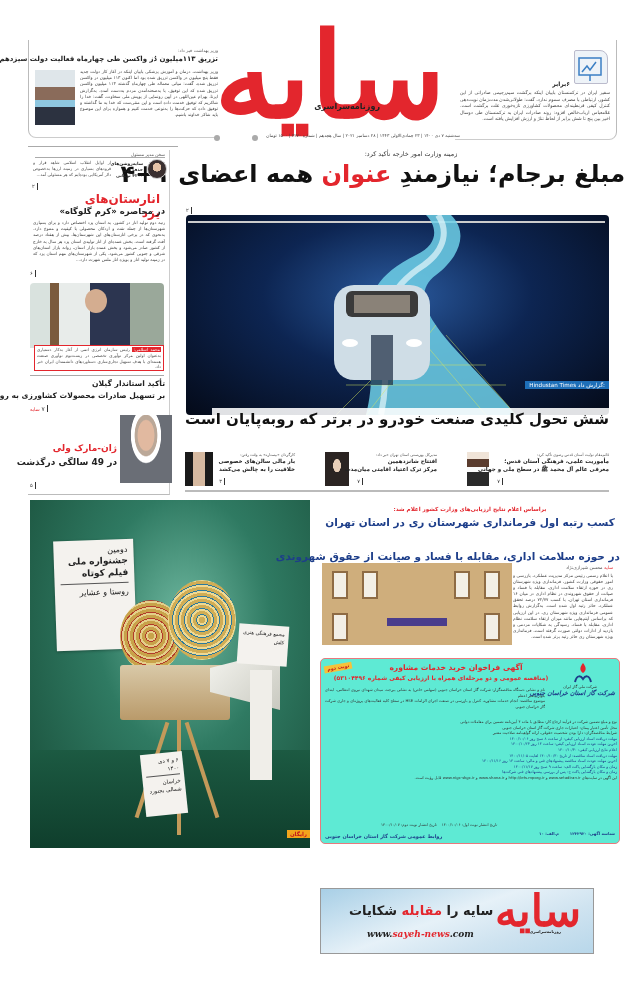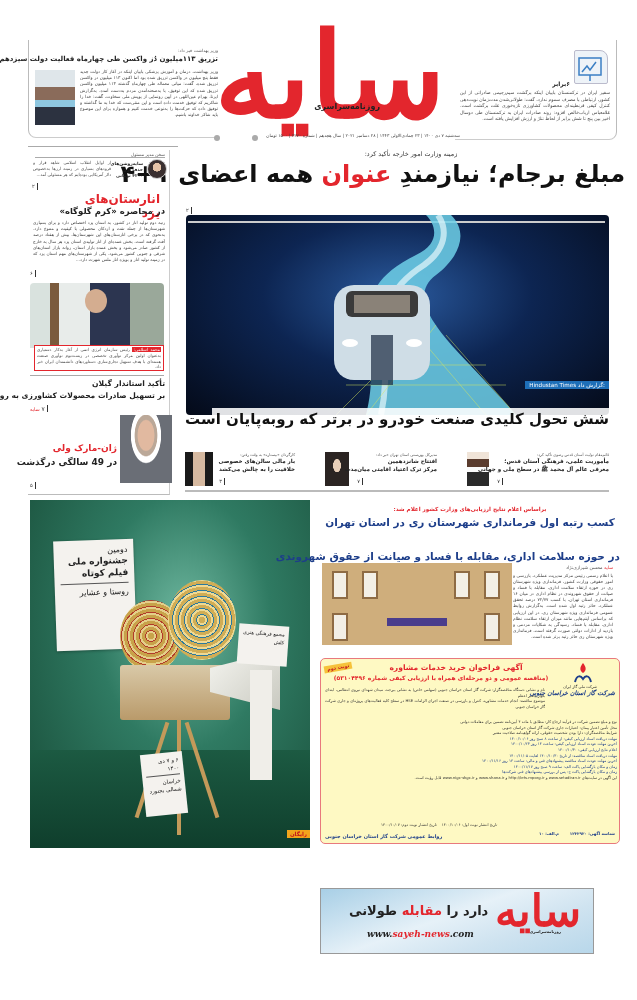--- a/index.html
+++ b/index.html
@@ -171,21 +171,21 @@
   <div class="abs" style="left:10px;top:50px;width:16px;height:28px;background:#f3efe6;border:2px solid #8e6b44"></div>
   <div class="abs" style="left:162px;top:50px;width:16px;height:28px;background:#f3efe6;border:2px solid #8e6b44"></div>
   <div class="abs" style="left:65px;top:55px;width:60px;height:8px;background:#4a3d8c;"></div>
 </div>
 <div class="abs" style="right:24px;top:565px;font-size:4.6px;color:#555;">
   <span class="red">سایه</span>
   <span>محسن شیرازی‌نژاد</span>
 </div>
 <div class="abs small" style="right:24px;top:573px;width:100px;font-size:4.4px;line-height:6.1px;height:74px;overflow:hidden;">با اعلام رسمی رئیس مرکز مدیریت عملکرد، بازرسی و امور حقوقی وزارت کشور، فرمانداری ویژه شهرستان ری در حوزه ارتقاء سلامت اداری، مقابله با فساد و صیانت از حقوق شهروندی در نظام اداری در میان ۱۶ فرمانداری استان تهران، با کسب ۷۲/۷۷ درصد تحقق عملکرد، حائز رتبه اول شده است. به‌گزارش روابط عمومی فرمانداری ویژه شهرستان ری، در این ارزیابی که براساس آیتم‌هایی مانند میزان ارتقاء سلامت نظام اداری، مقابله با فساد، رسیدگی به شکایات مردمی و بازدید از ادارات دولتی صورت گرفته است، فرمانداری ویژه شهرستان ری حائز رتبه برتر شده است.</div>
 
-<div class="abs" style="left:320px;top:658px;width:300px;height:186px;border:1.6px solid #e8797d;border-radius:5px;background:#fef9c3;overflow:hidden;">
+<div class="abs" style="left:320px;top:658px;width:300px;height:186px;border:1.6px solid #e8797d;border-radius:5px;background:#5eead4;overflow:hidden;">
   <div class="abs bold" style="left:3px;top:5px;background:#f6c23a;color:#c4161c;font-size:4.8px;padding:1px 3px;transform:rotate(-10deg);">نوبت دوم</div>
   <div class="abs bold red" style="left:40px;top:4px;width:190px;text-align:center;font-size:7.6px;">آگهی فراخوان خرید خدمات مشاوره</div>
   <div class="abs bold red" style="left:10px;top:15px;width:220px;text-align:center;font-size:6px;white-space:nowrap;">(مناقصه عمومی و دو مرحله‌ای همراه با ارزیابی کیفی شماره ۵۳۱۰۴۴۹۶)</div>
   <div class="abs" style="right:26px;top:3px;width:20px;height:22px;">
     <svg width="20" height="22" viewBox="0 0 20 22">
         <path d="M10 1 C14 6 13 9 10 11 C7 9 6 6 10 1Z" fill="#e3262d"></path>
         <path d="M2 20 C4 12 8 14 10 17 C12 14 16 12 18 20" fill="none" stroke="#1d3e8a" stroke-width="2"></path>
       </svg>
   </div>
   <div class="abs" style="right:22px;top:25px;font-size:3.8px;color:#333;">شرکت ملی گاز ایران</div>
@@ -216,18 +216,18 @@
   <div class="abs bold" style="right:60px;top:172px;font-size:4px;color:#1d3e8a;">م.الف: ۱۰</div>
   <div class="abs bold" style="left:4px;top:174px;font-size:5px;color:#1d3e8a;">روابط عمومی شرکت گاز استان خراسان جنوبی</div>
 </div>
 
 <div class="abs" style="left:320px;top:888px;width:274px;height:66px;border:1px solid #999;background:linear-gradient(160deg,#a8cfe6 0%,#e6f1f8 45%,#cfe3f0 70%,#b8d7ea 100%);overflow:hidden;">
   <div class="abs" style="right:12px;top:-8px;">
     <div class="logo" style="font-size:44px;line-height:60px;letter-spacing:-3px;">سایه</div>
   </div>
   <div class="abs bold" style="right:32px;top:40px;font-size:3.8px;">روزنامه‌سراسری</div>
   <div class="abs bold" style="left:28px;top:14px;font-size:13px;color:#222;white-space:nowrap;">
-    <span>دارد را </span><span class="red">مقابله</span><span> طولانی</span>
+    <span>سایه را </span><span class="red">مقابله</span><span> شکایات</span>
   </div>
   <div class="abs" style="left:46px;top:40px;font-size:9px;font-family:'DejaVu Serif',serif;font-style:italic;font-weight:bold;direction:ltr;color:#222;">
     <span>www.</span><span class="red">sayeh-news</span><span>.com</span>
   </div>
 </div>
 
 </body></html>

